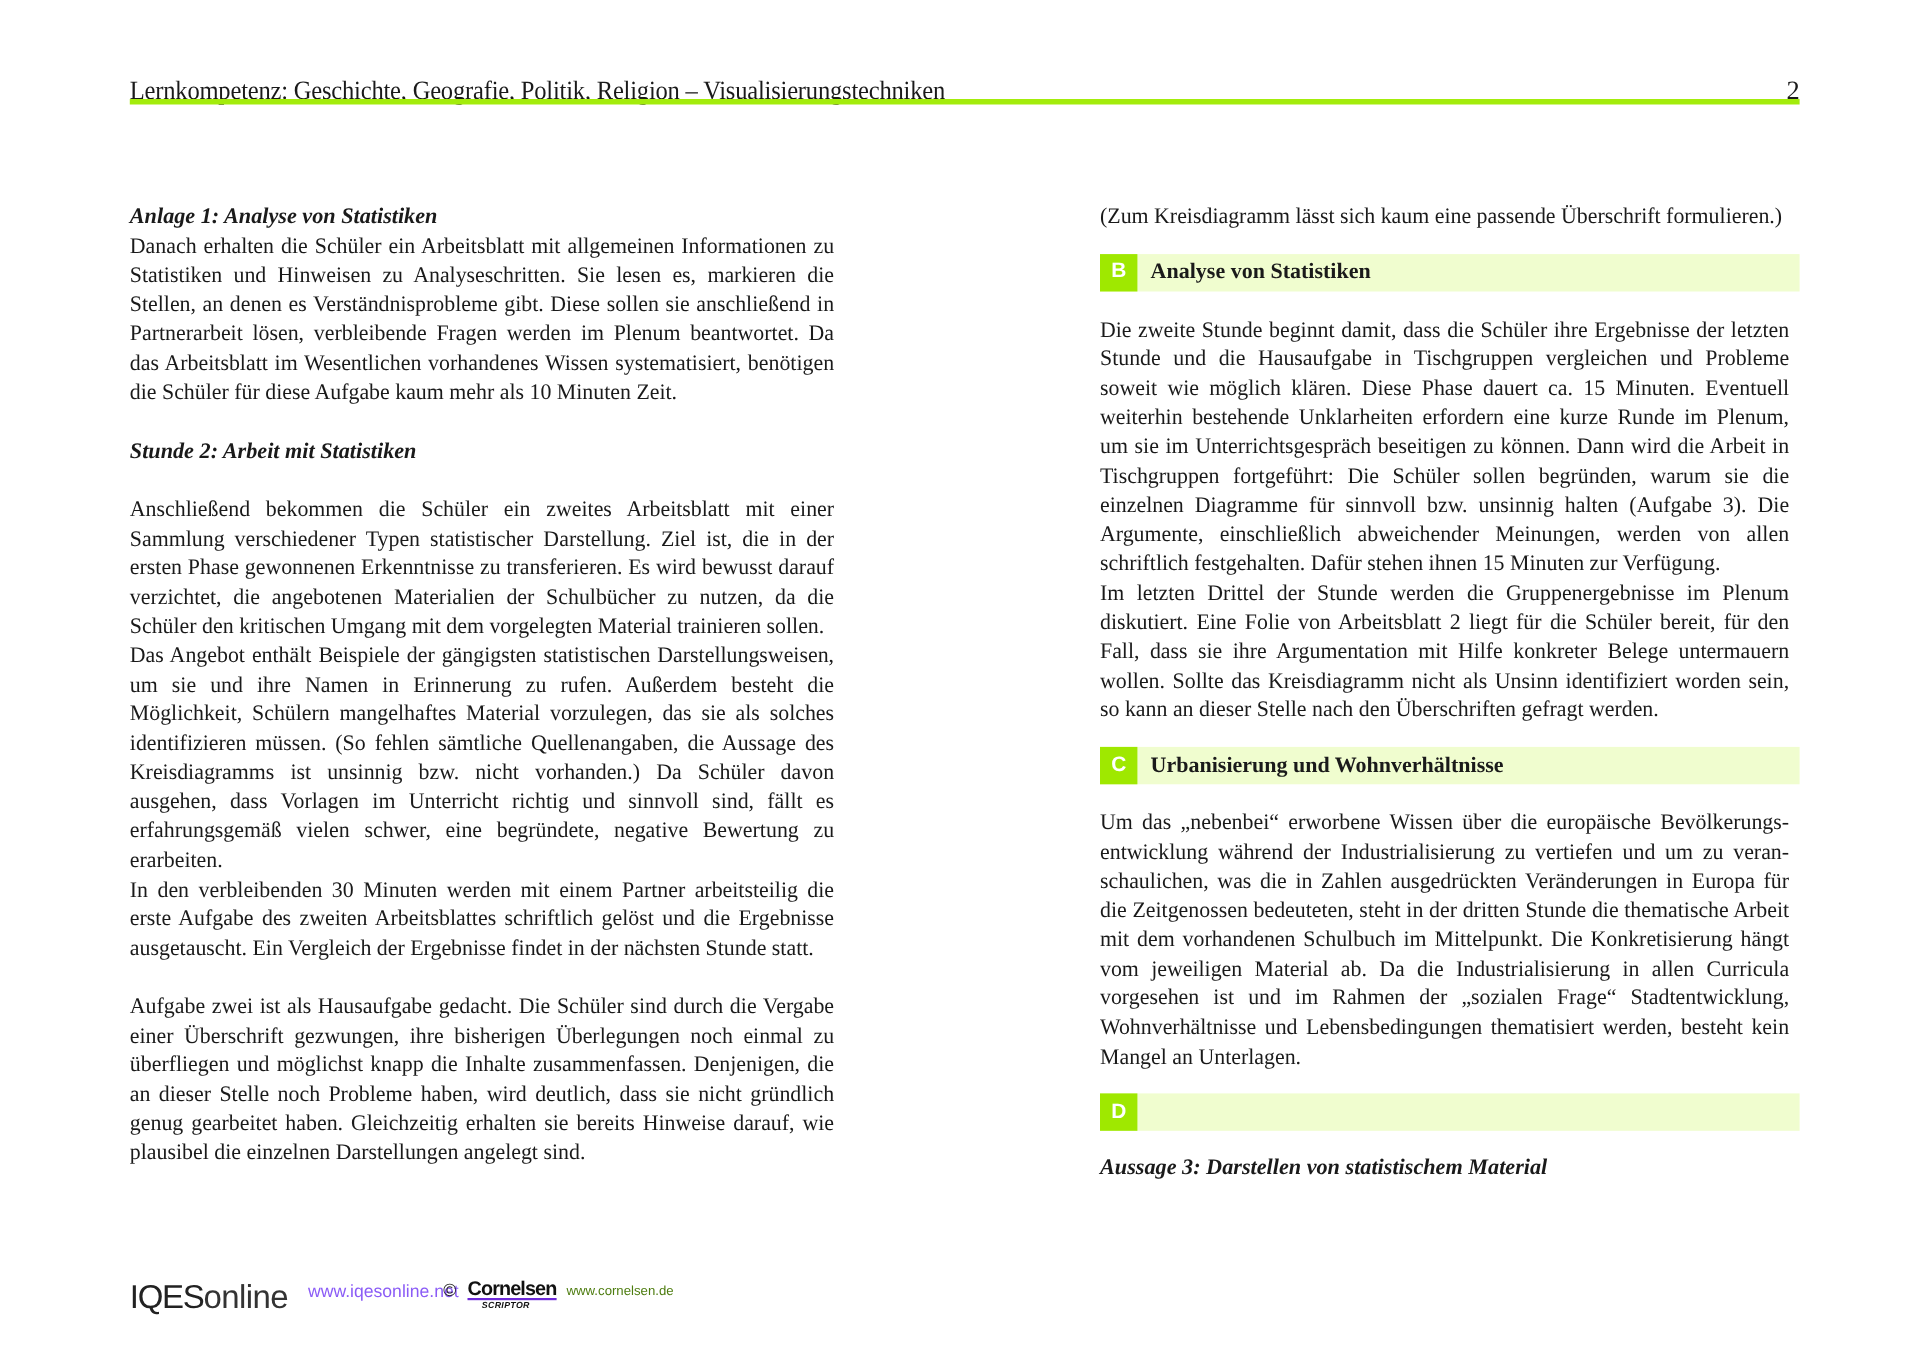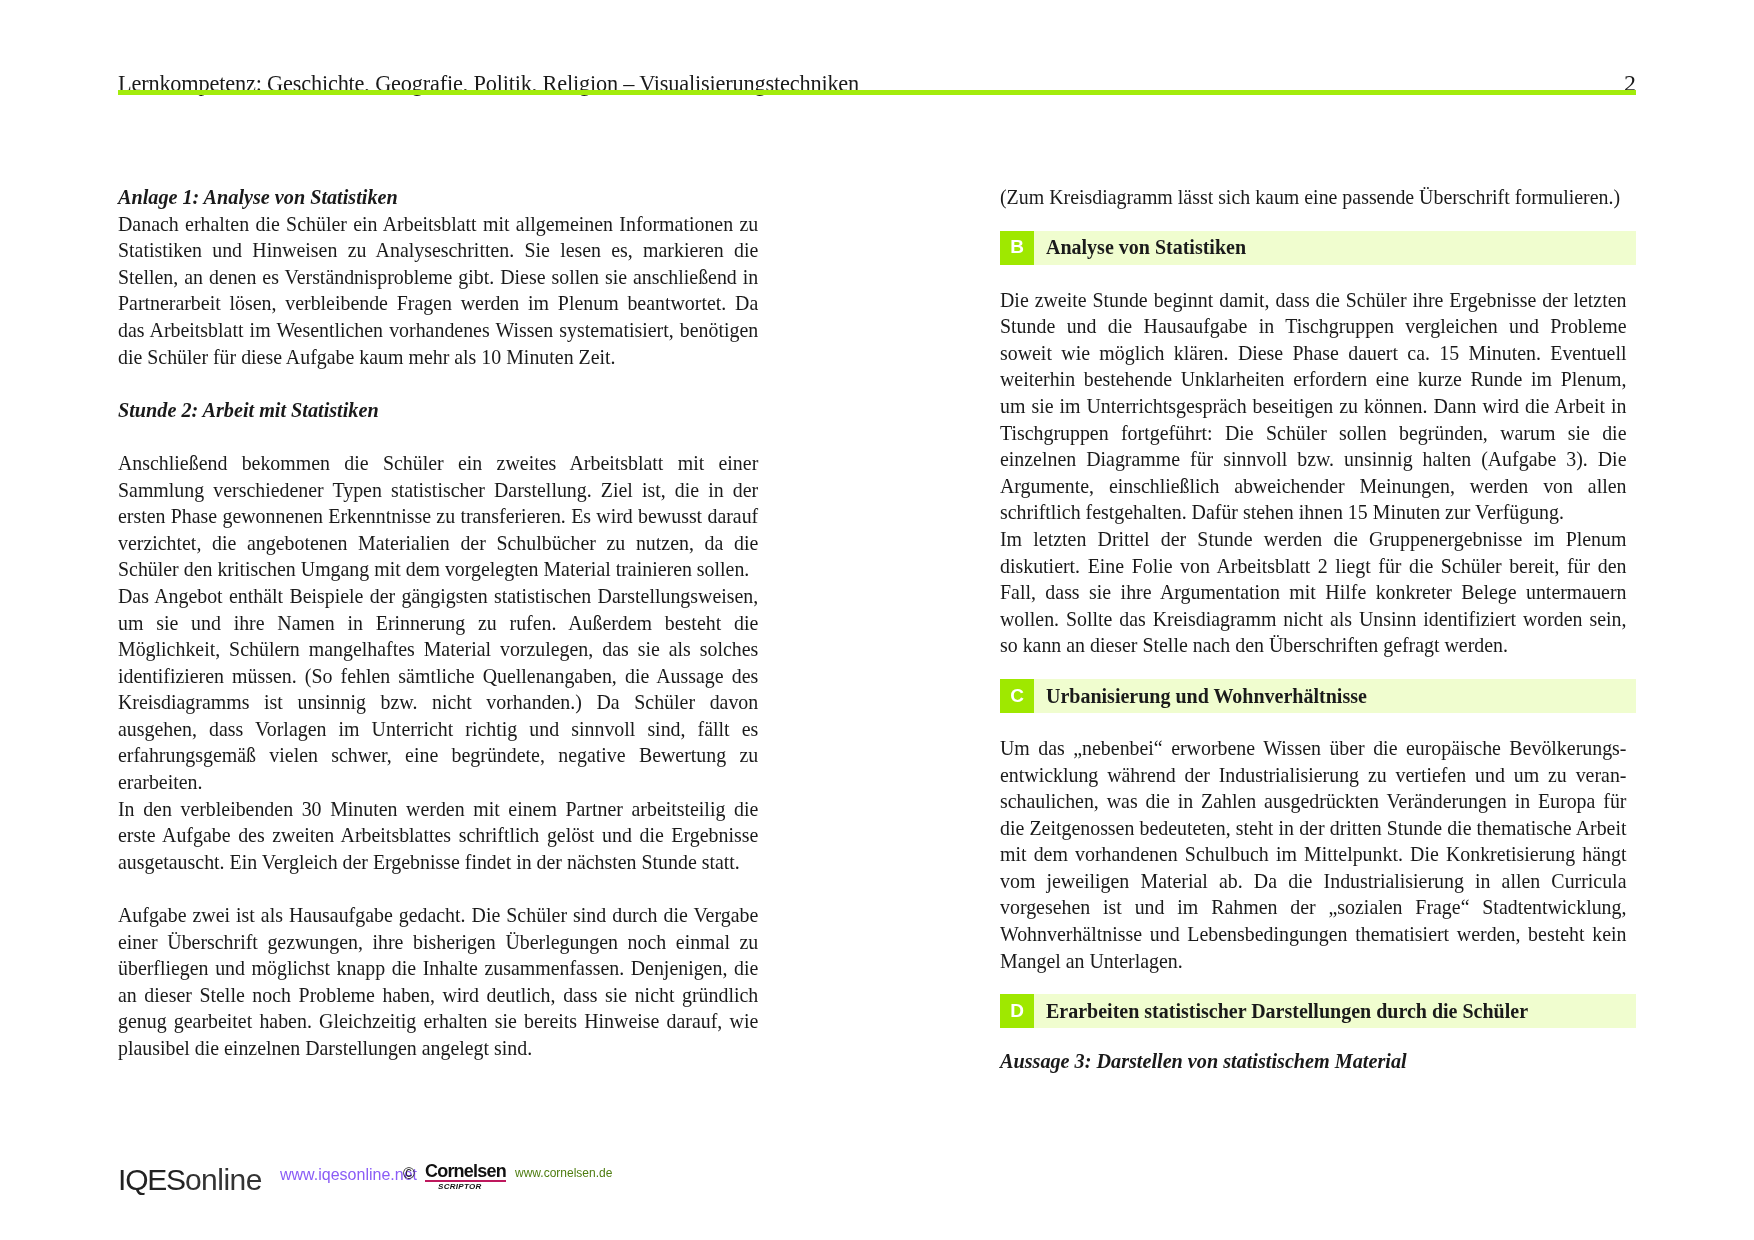--- a/index.html
+++ b/index.html
@@ -26,21 +26,21 @@
                       font-weight: bold; font-size: 19px; }
     .section-title { margin-left: 12px; font-family: "Liberation Serif", serif; font-weight: bold; font-size: 20px; }
 
     .footer { position: absolute; left: 118px; top: 1163px; height: 30px; width: 700px; }
     .footer .iqes { position: absolute; left: 0; top: 0; font-family: "Liberation Sans", sans-serif; font-size: 30px;
                     letter-spacing: -1.2px; color: #222; }
     .footer .iqes .iqes-light { font-weight: normal; color: #333; letter-spacing: -0.5px; }
     .footer .url1 { position: absolute; left: 120px; top: 3px; font-family: "Liberation Sans", sans-serif; font-size: 16px; color: #8b5cf6; margin-left: 42px; }
     .footer .copy { position: absolute; left: 285px; top: 2px; font-family: "Liberation Sans", sans-serif; font-size: 16px; color: #222; }
     .footer .cornelsen { position: absolute; left: 307px; top: -1px; font-family: "Liberation Sans", sans-serif;
-                         font-weight: bold; font-size: 18px; letter-spacing: -0.8px; color: #111; border-bottom: 2px solid #be185d;
+                         font-weight: bold; font-size: 18px; letter-spacing: -0.8px; color: #111; border-bottom: 2px solid #6d28d9;
                          line-height: 18px; padding-bottom: 0; }
     .footer .scriptor { position: absolute; left: 320px; top: 19px; font-family: Liberation Sans, sans-serif;
                         font-style: italic; font-weight: bold; font-size: 8px; letter-spacing: 0.3px; color: #111; }
     .footer .url2 { position: absolute; left: 397px; top: 3px; font-family: Liberation Sans, sans-serif; font-size: 12px; color: #4d7c0f; }
   </style>
 </head>
 <body>
 
 <div class="header">
   <div class="header-title">Lernkompetenz: Geschichte, Geografie, Politik, Religion – Visualisierungstechniken</div>
@@ -77,21 +77,20 @@
   <div class="section-bar">
     <div class="section-letter">C</div>
     <div class="section-title">Urbanisierung und Wohnverhältnisse</div>
   </div>
   <div style="height:22px"></div>
   <p class="body-text">Um das „nebenbei“ erworbene Wissen über die europäische Bevölkerungs­entwicklung während der Industrialisierung zu vertiefen und um zu veran­schaulichen, was die in Zahlen ausgedrückten Veränderungen in Europa für die Zeitgenossen bedeuteten, steht in der dritten Stunde die thematische Arbeit mit dem vorhandenen Schulbuch im Mittelpunkt. Die Konkretisierung hängt vom jeweiligen Material ab. Da die Industrialisierung in allen Curri­cula vorgesehen ist und im Rahmen der „sozialen Frage“ Stadtentwicklung, Wohnverhältnisse und Lebensbedingungen thematisiert werden, besteht kein Mangel an Unterlagen.</p>
   <div style="height:20px"></div>
 
   <div class="section-bar">
     <div class="section-letter">D</div>
-    <div class="section-title">Erarbeiten statistischer Darstellungen durch die Schüler</div>
   </div>
   <div style="height:20px"></div>
   <p class="italic">Aussage 3: Darstellen von statistischem Material</p>
 </div>
 
 <div class="footer">
   <div class="iqes"><span>IQES</span><span class="iqes-light">online</span></div>
   <div class="url1">www.iqesonline.net</div>
   <div class="copy">©</div>
   <div class="cornelsen">Cornelsen</div>

